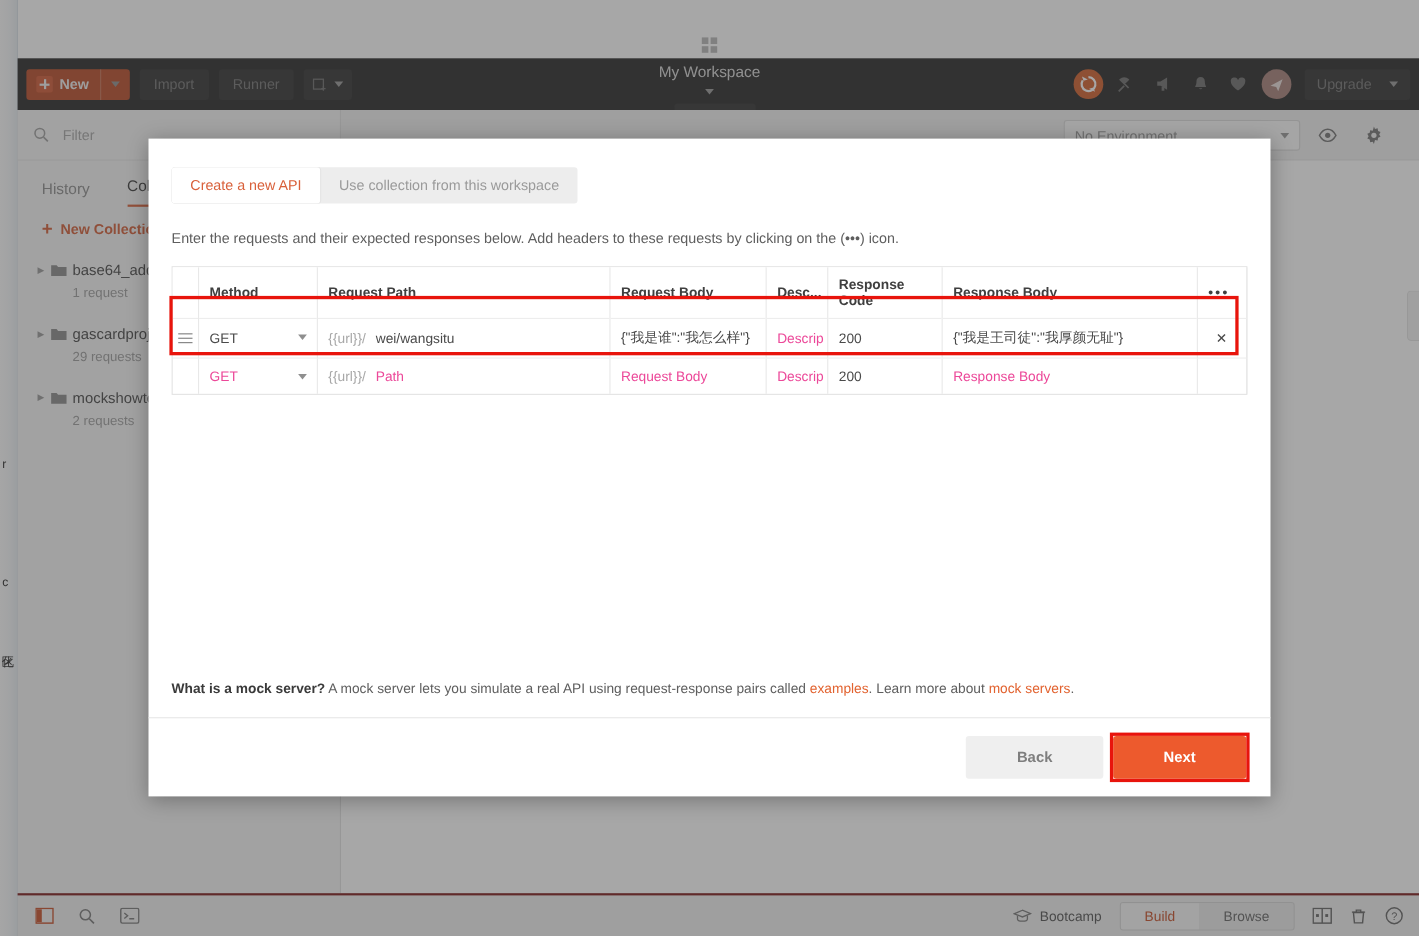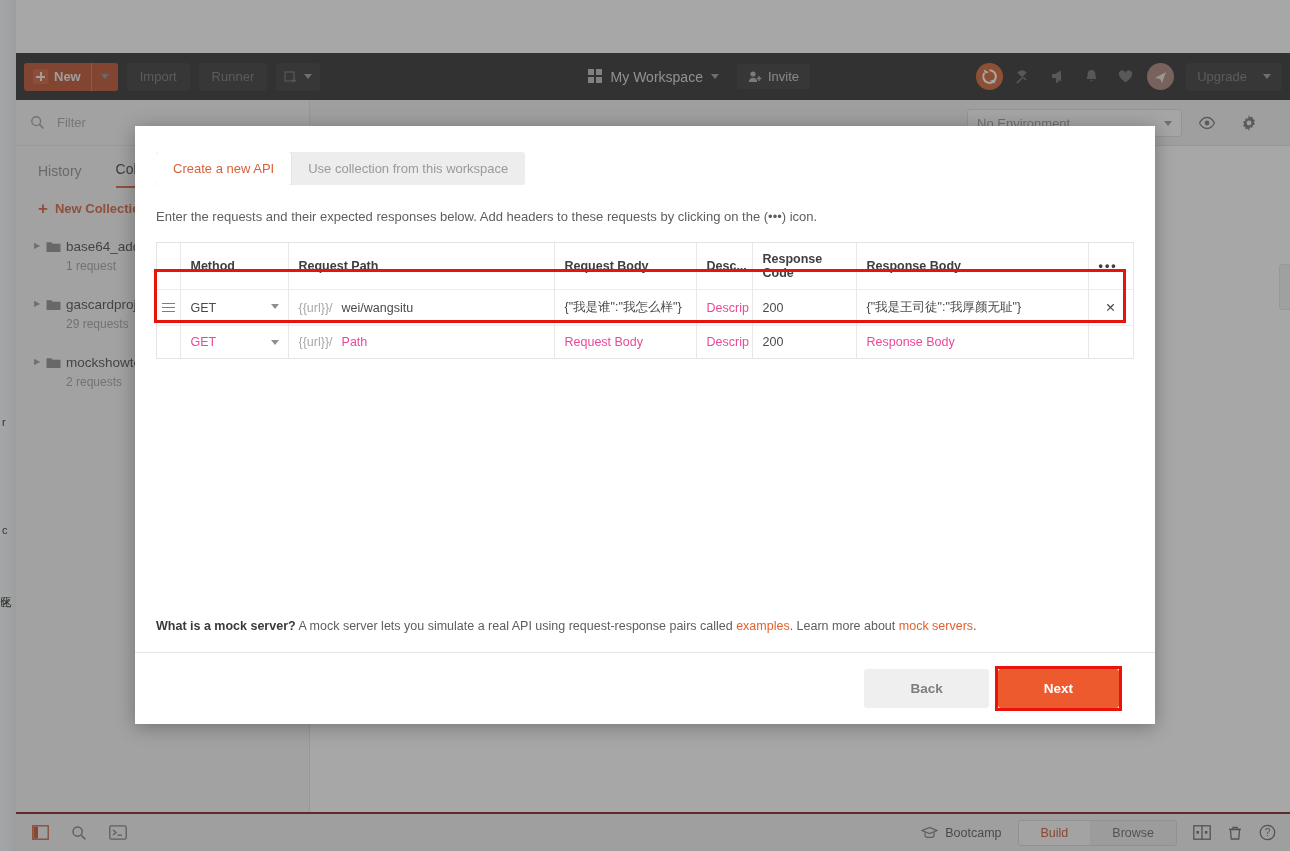--- a/index.html
+++ b/index.html
@@ -102,22 +102,22 @@
     display: flex; align-items: center; border-radius: 3px;
   }
   .tb-icon-btn {
     height: 28px; margin-left: 9px; padding: 0 8px;
     background: #333333; color: #777; font-size: 12px;
     display: flex; align-items: center; gap: 5px; border-radius: 3px;
   }
 
   .tb-center {
     position: absolute; left: 0; right: 16px; margin: 0 auto;
-    display: flex; align-items: center; justify-content: flex-end;
-    width: 330px; gap: 8px;
+    display: flex; align-items: center; justify-content: center;
+    width: 330px; gap: 8px; flex-direction: column;
   }
   .grid-icon {
     width: 15px; height: 15px;
     display: grid; grid-template-columns: 6px 6px; grid-template-rows: 6px 6px;
     gap: 2px;
   }
   .grid-icon i { background: #b9b9b9; display: block; }
   .ws-label { color: #d6d6d6; font-size: 14px; }
   .caret-down {
     width: 0; height: 0; border-left: 4px solid transparent;
@@ -327,21 +327,21 @@
   
   .mock-note {
     position: absolute; left: 21px; bottom: 19px; font-size: 12.5px; color: #5e5e5e;
   }
   .mock-note b { color: #3a3a3a; }
   .mock-note a { color: #e2622f; text-decoration: none; }
 
   .modal-foot {
     height: 72px; border-top: 1px solid #e6e6e6;
     display: flex; align-items: center; justify-content: flex-end;
-    padding-right: 33px; gap: 6px; position: relative;
+    padding-right: 19px; gap: 6px; position: relative;
   }
   .btn-back {
     background: #efefef; color: #7e7e7e; font-size: 13.5px; font-weight: bold;
     padding: 12px 46px; border-radius: 3px;
   }
   .btn-next-wrap { position: relative; padding: 3px; }
   .btn-next {
     background: #ed5a2d; color: #ffffff; font-size: 13.5px; font-weight: bold;
     padding: 12px 46px; border-radius: 3px;
   }

